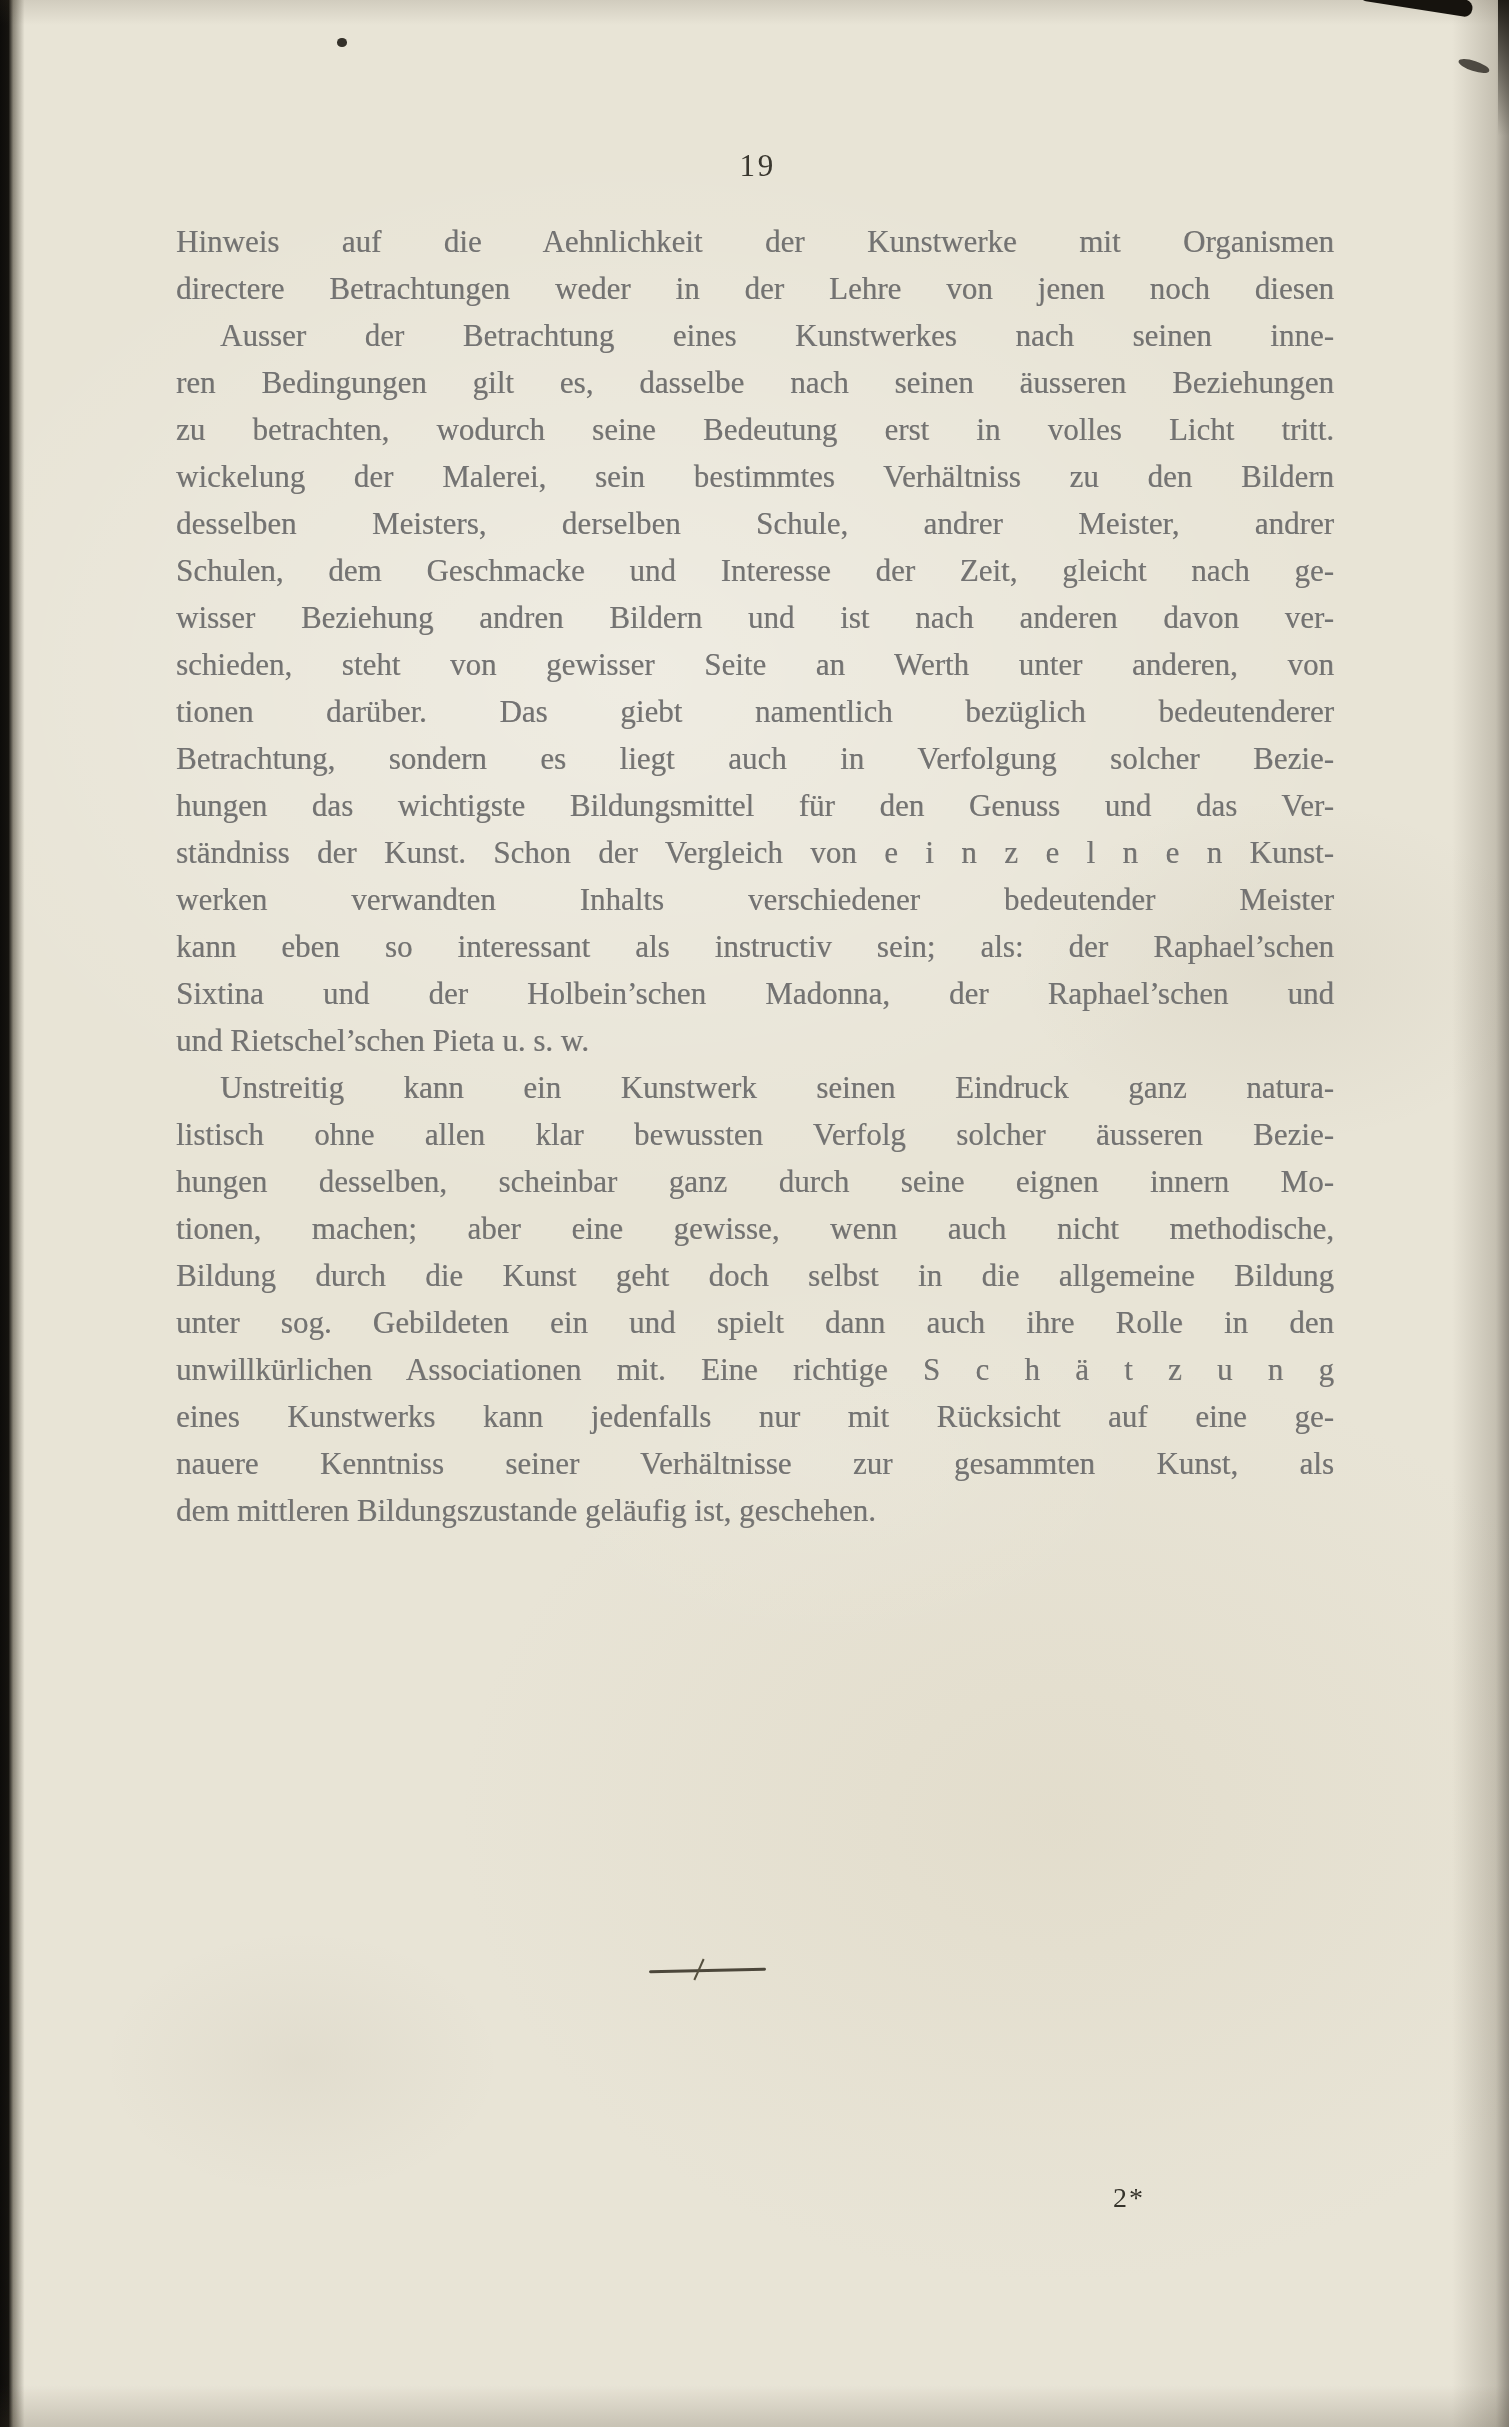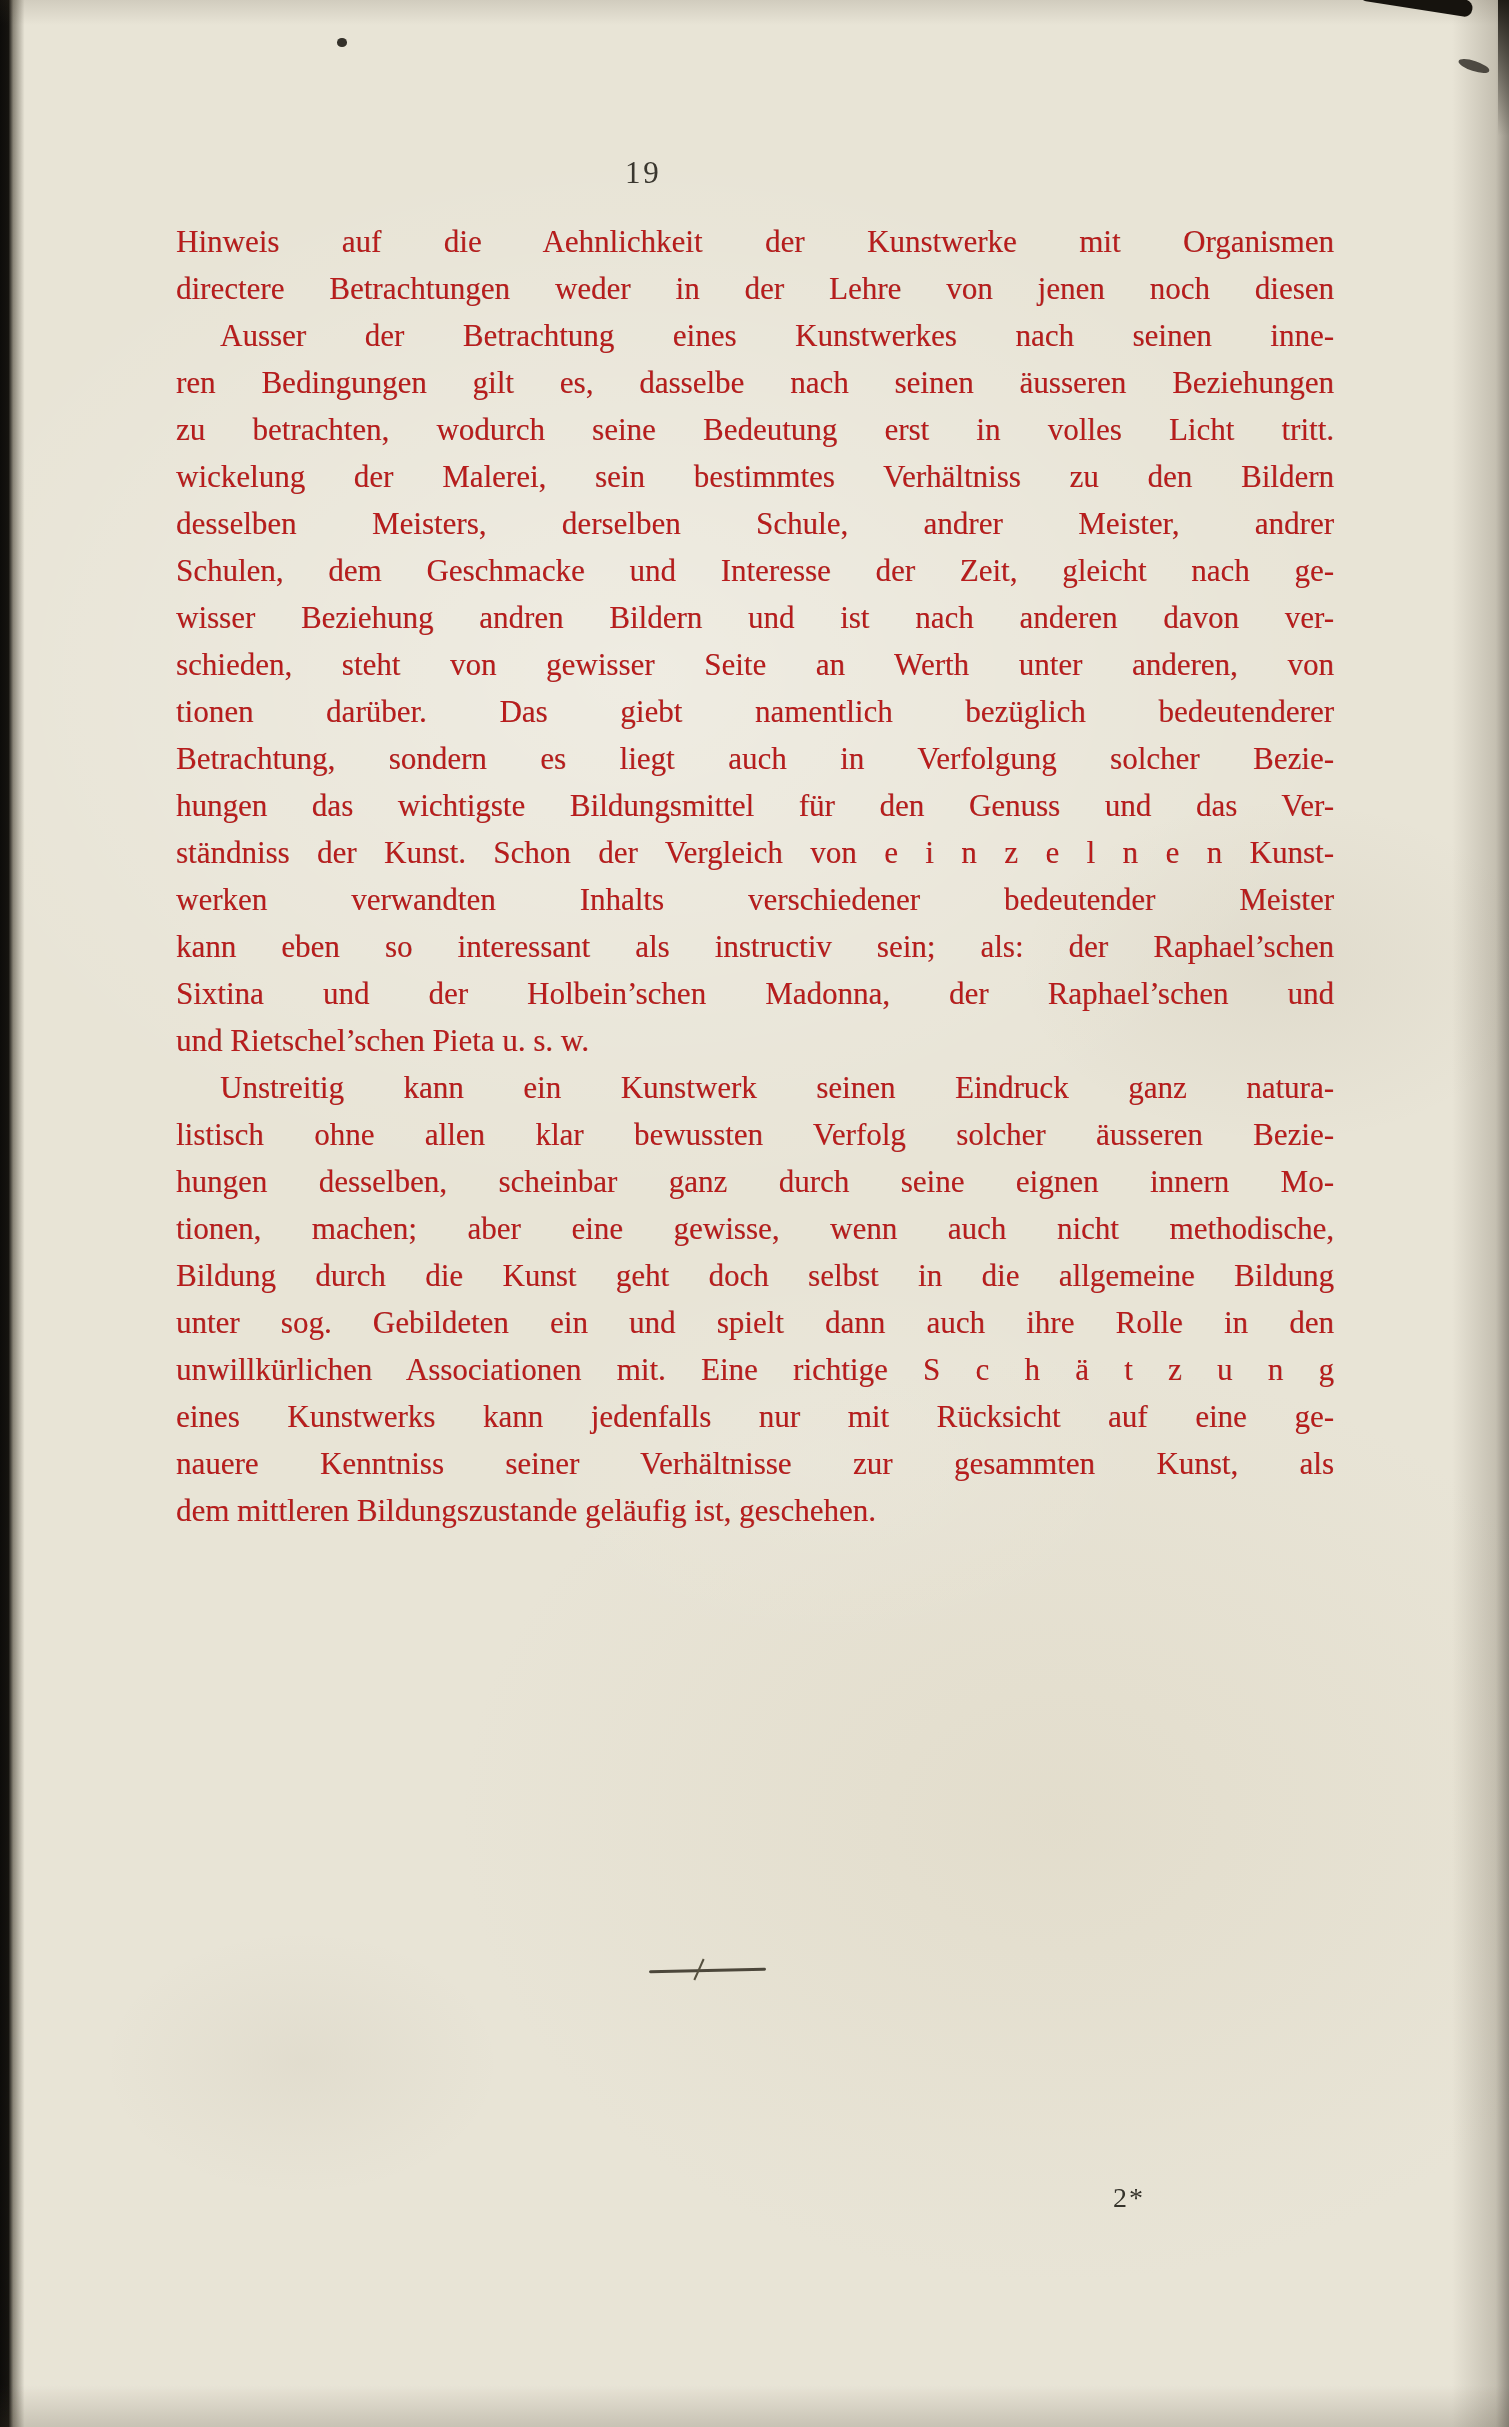--- a/index.html
+++ b/index.html
@@ -47,28 +47,28 @@
   .corner-mark-c {
     position: absolute; right: 19px; top: 61px; width: 32px; height: 9.5px;
     background: #2b2720; transform: rotate(18deg); border-radius: 50%;
     opacity: 0.8;
   }
   .ink-speck {
     position: absolute; left: 337px; top: 38px; width: 9.5px; height: 8.5px;
     background: #34312a; border-radius: 50%;
   }
   .page-number {
-    position: absolute; left: 625px; top: 155px; width: 151px;
-    text-align: left; font-size: 31px; letter-spacing: 2.8px;
+    position: absolute; left: 625px; top: 148px; width: 151px;
+    text-align: right; font-size: 31px; letter-spacing: 2.8px;
     color: #3a372f;
   }
   .textblock {
     position: absolute; left: 176px; top: 218px; width: 1158px;
     font-size: 31px; line-height: 47px;
-    color: #b91c1c;
+    color: #737373;
     text-shadow: 0.4px 0.4px 0.6px rgba(45,40,30,0.35);
   }
   .line {
     text-align: justify;
     text-align-last: justify;
     white-space: normal;
   }
   .line.par-end { text-align-last: left; }
   .line.indent { text-indent: 44px; }
   .separator-rule {

